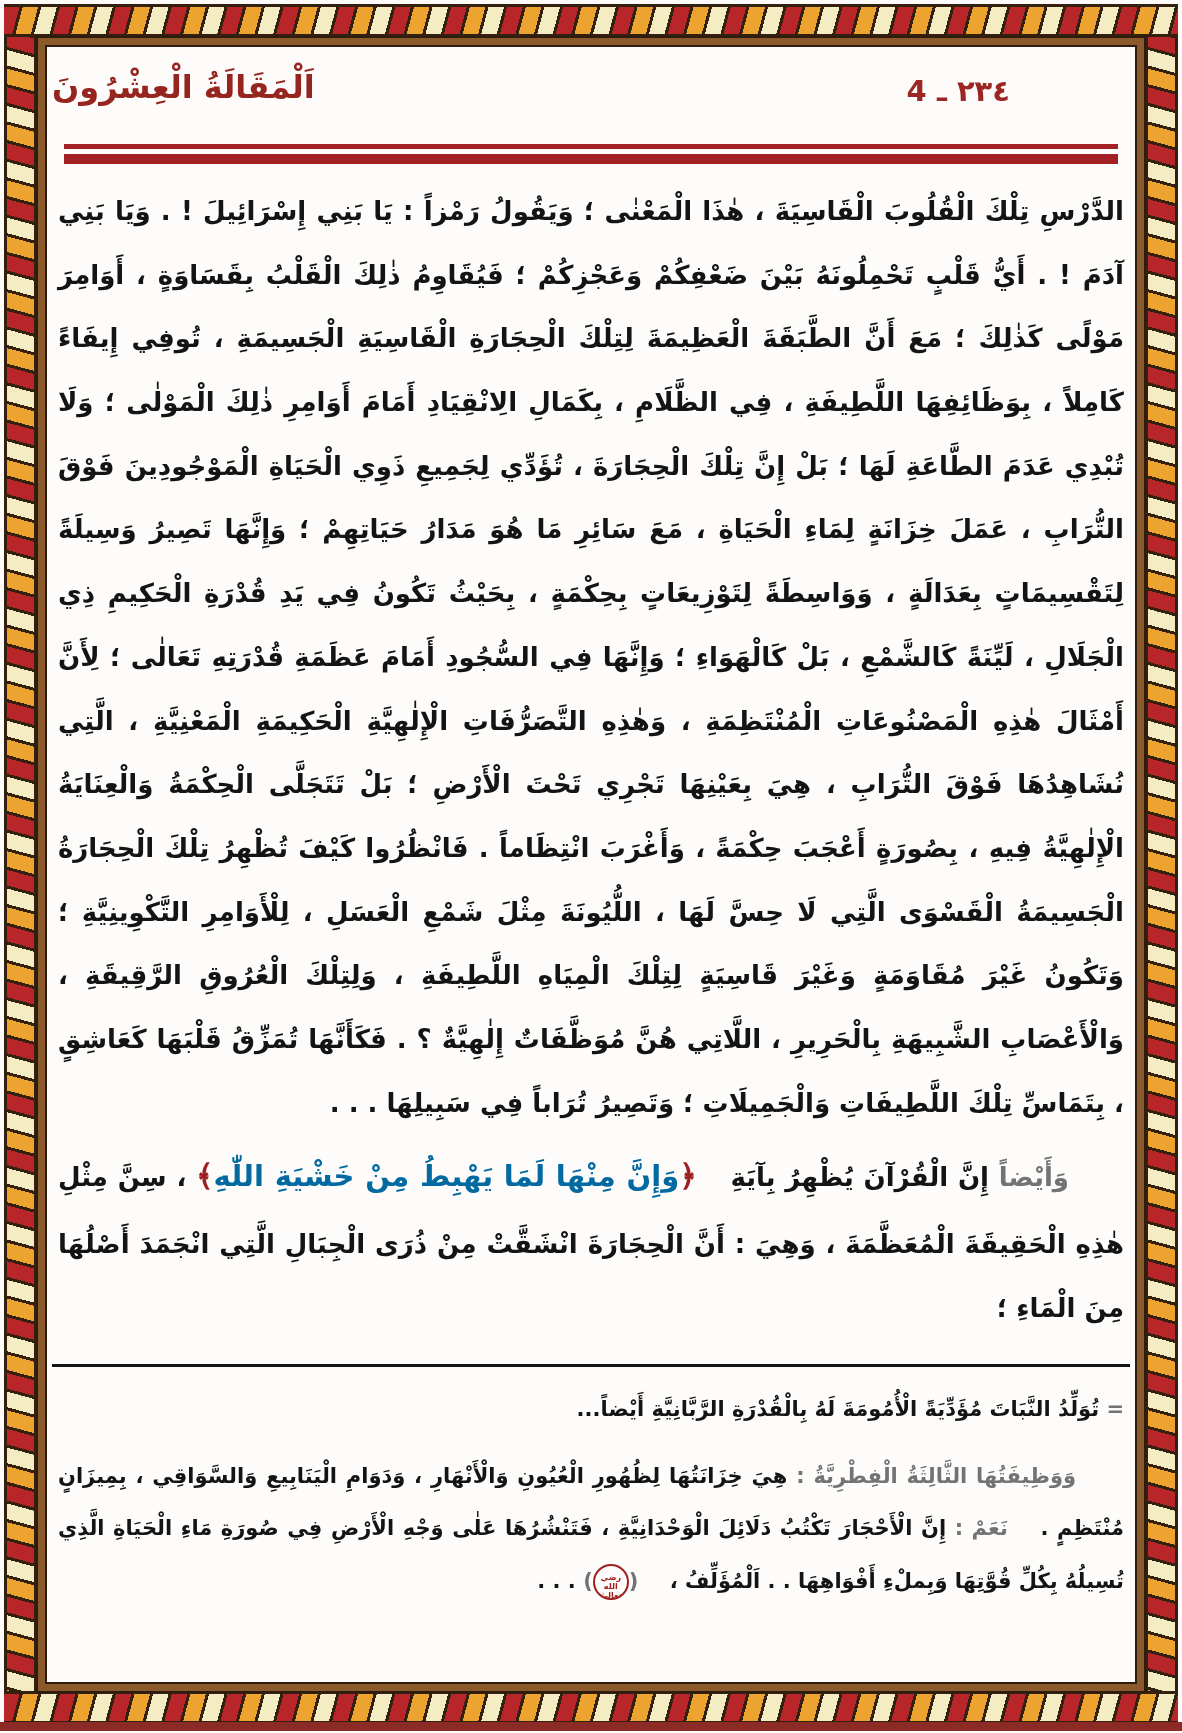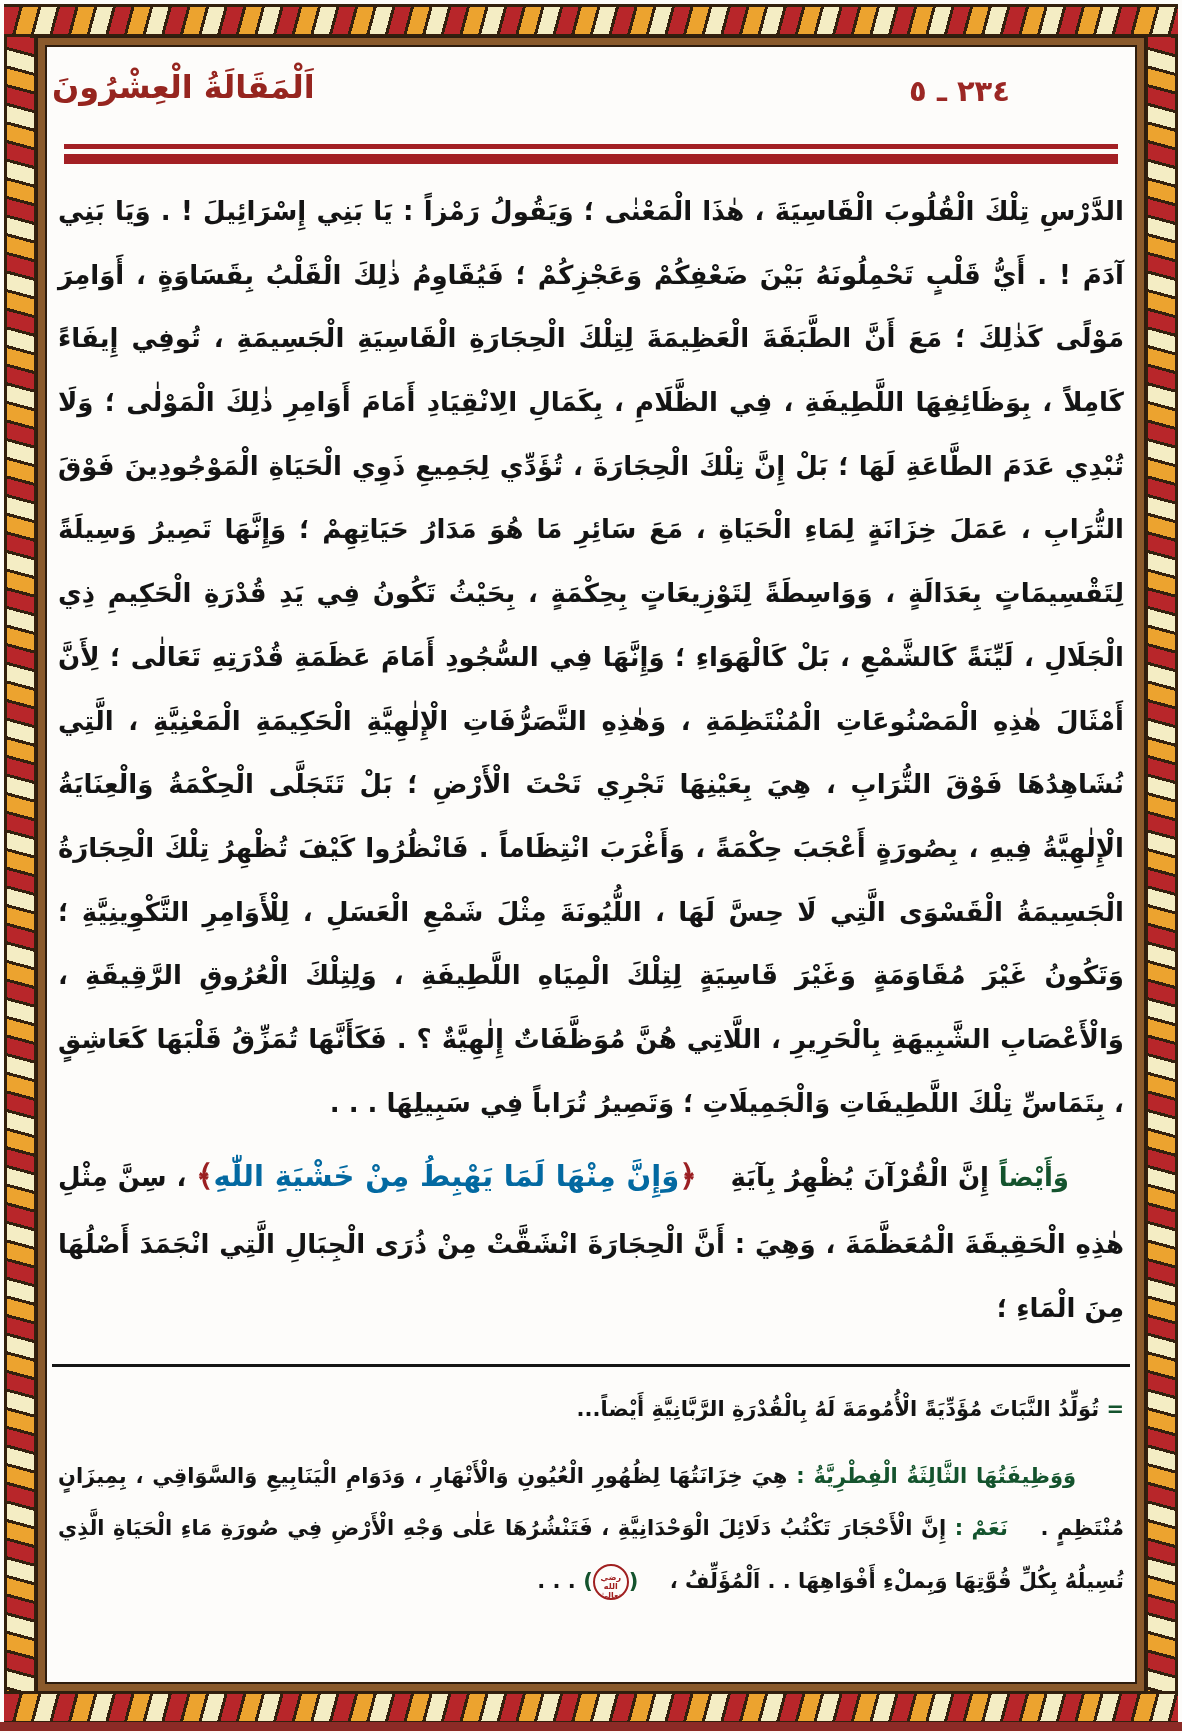--- a/index.html
+++ b/index.html
@@ -58,21 +58,21 @@
   .rules{margin:2px 12px 0;}
   .rule-thin{height:5px;background:#a32024;}
   .rule-thick{height:10px;background:#a32024;margin-top:5px;}
   .body-text{
     font-size:26px;font-weight:bold;line-height:2.45;
     text-align:justify;margin:16px 6px 0;
   }
   .body-text p{margin:0;}
   .p-indent{text-indent:55px;margin-top:4px !important;}
   .seg-normal{color:#141414;margin-left:24px;}
-  .seg-red{color:#14532d;}
+  .seg-red{color:#737373;}
   .seg-quran{color:#0369a1;font-size:29px;}
   .seg-bracket{color:#9b1f22;font-size:30px;}
   .footnote-sep{height:3px;background:#151515;margin:24px 0 0;}
   .footnote{
     font-size:21px;font-weight:bold;line-height:2.5;
     text-align:justify;margin:16px 6px 0;
   }
   .footnote p{margin:0 0 14px;}
   .fn-indent{text-indent:48px;}
   .seal{
@@ -93,21 +93,21 @@
   <div class="chain chain-v chain-right"></div>
   <div class="chain chain-h chain-top"></div>
   <div class="chain chain-h chain-bottom"></div>
   <div class="bottom-strip"></div>
   <div class="inner-frame"></div>
 
   <div class="content">
 
     <div class="header">
       <div class="title">اَلْمَقَالَةُ الْعِشْرُونَ</div>
-      <div class="page-num">٢٣٤ ـ ٥</div>
+      <div class="page-num">٢٣٤ ـ 4</div>
     </div>
 
     <div class="rules">
       <div class="rule-thin"></div>
       <div class="rule-thick"></div>
     </div>
 
     <div class="body-text">
       <p><span class="seg-normal">الدَّرْسِ تِلْكَ الْقُلُوبَ الْقَاسِيَةَ ، هٰذَا الْمَعْنٰى ؛ وَيَقُولُ رَمْزاً : يَا بَنِي إِسْرَائِيلَ ! . وَيَا بَنِي آدَمَ ! . أَيُّ قَلْبٍ تَحْمِلُونَهُ بَيْنَ ضَعْفِكُمْ وَعَجْزِكُمْ ؛ فَيُقَاوِمُ ذٰلِكَ الْقَلْبُ بِقَسَاوَةٍ ، أَوَامِرَ مَوْلًى كَذٰلِكَ ؛ مَعَ أَنَّ الطَّبَقَةَ الْعَظِيمَةَ لِتِلْكَ الْحِجَارَةِ الْقَاسِيَةِ الْجَسِيمَةِ ، تُوفِي إِيفَاءً كَامِلاً ، بِوَظَائِفِهَا اللَّطِيفَةِ ، فِي الظَّلَامِ ، بِكَمَالِ الِانْقِيَادِ أَمَامَ أَوَامِرِ ذٰلِكَ الْمَوْلٰى ؛ وَلَا تُبْدِي عَدَمَ الطَّاعَةِ لَهَا ؛ بَلْ إِنَّ تِلْكَ الْحِجَارَةَ ، تُؤَدِّي لِجَمِيعِ ذَوِي الْحَيَاةِ الْمَوْجُودِينَ فَوْقَ التُّرَابِ ، عَمَلَ خِزَانَةٍ لِمَاءِ الْحَيَاةِ ، مَعَ سَائِرِ مَا هُوَ مَدَارُ حَيَاتِهِمْ ؛ وَإِنَّهَا تَصِيرُ وَسِيلَةً لِتَقْسِيمَاتٍ بِعَدَالَةٍ ، وَوَاسِطَةً لِتَوْزِيعَاتٍ بِحِكْمَةٍ ، بِحَيْثُ تَكُونُ فِي يَدِ قُدْرَةِ الْحَكِيمِ ذِي الْجَلَالِ ، لَيِّنَةً كَالشَّمْعِ ، بَلْ كَالْهَوَاءِ ؛ وَإِنَّهَا فِي السُّجُودِ أَمَامَ عَظَمَةِ قُدْرَتِهِ تَعَالٰى ؛ لِأَنَّ أَمْثَالَ هٰذِهِ الْمَصْنُوعَاتِ الْمُنْتَظِمَةِ ، وَهٰذِهِ التَّصَرُّفَاتِ الْإِلٰهِيَّةِ الْحَكِيمَةِ الْمَعْنِيَّةِ ، الَّتِي نُشَاهِدُهَا فَوْقَ التُّرَابِ ، هِيَ بِعَيْنِهَا تَجْرِي تَحْتَ الْأَرْضِ ؛ بَلْ تَتَجَلَّى الْحِكْمَةُ وَالْعِنَايَةُ الْإِلٰهِيَّةُ فِيهِ ، بِصُورَةٍ أَعْجَبَ حِكْمَةً ، وَأَغْرَبَ انْتِظَاماً . فَانْظُرُوا كَيْفَ تُظْهِرُ تِلْكَ الْحِجَارَةُ الْجَسِيمَةُ الْقَسْوَى الَّتِي لَا حِسَّ لَهَا ، اللُّيُونَةَ مِثْلَ شَمْعِ الْعَسَلِ ، لِلْأَوَامِرِ التَّكْوِينِيَّةِ ؛ وَتَكُونُ غَيْرَ مُقَاوَمَةٍ وَغَيْرَ قَاسِيَةٍ لِتِلْكَ الْمِيَاهِ اللَّطِيفَةِ ، وَلِتِلْكَ الْعُرُوقِ الرَّقِيقَةِ ، وَالْأَعْصَابِ الشَّبِيهَةِ بِالْحَرِيرِ ، اللَّاتِي هُنَّ مُوَظَّفَاتٌ إِلٰهِيَّةٌ ؟ . فَكَأَنَّهَا تُمَزِّقُ قَلْبَهَا كَعَاشِقٍ ، بِتَمَاسِّ تِلْكَ اللَّطِيفَاتِ وَالْجَمِيلَاتِ ؛ وَتَصِيرُ تُرَاباً فِي سَبِيلِهَا . . .</span></p>
       <p class="p-indent"><span class="seg-red">وَأَيْضاً </span><span class="seg-normal">إِنَّ الْقُرْآنَ يُظْهِرُ بِآيَةِ </span><span class="seg-bracket">﴿</span><span class="seg-quran">وَإِنَّ مِنْهَا لَمَا يَهْبِطُ مِنْ خَشْيَةِ اللّٰهِ</span><span class="seg-bracket">﴾</span><span class="seg-normal"> ، سِنَّ مِثْلِ هٰذِهِ الْحَقِيقَةَ الْمُعَظَّمَةَ ، وَهِيَ : أَنَّ الْحِجَارَةَ انْشَقَّتْ مِنْ ذُرَى الْجِبَالِ الَّتِي انْجَمَدَ أَصْلُهَا مِنَ الْمَاءِ ؛</span></p>

